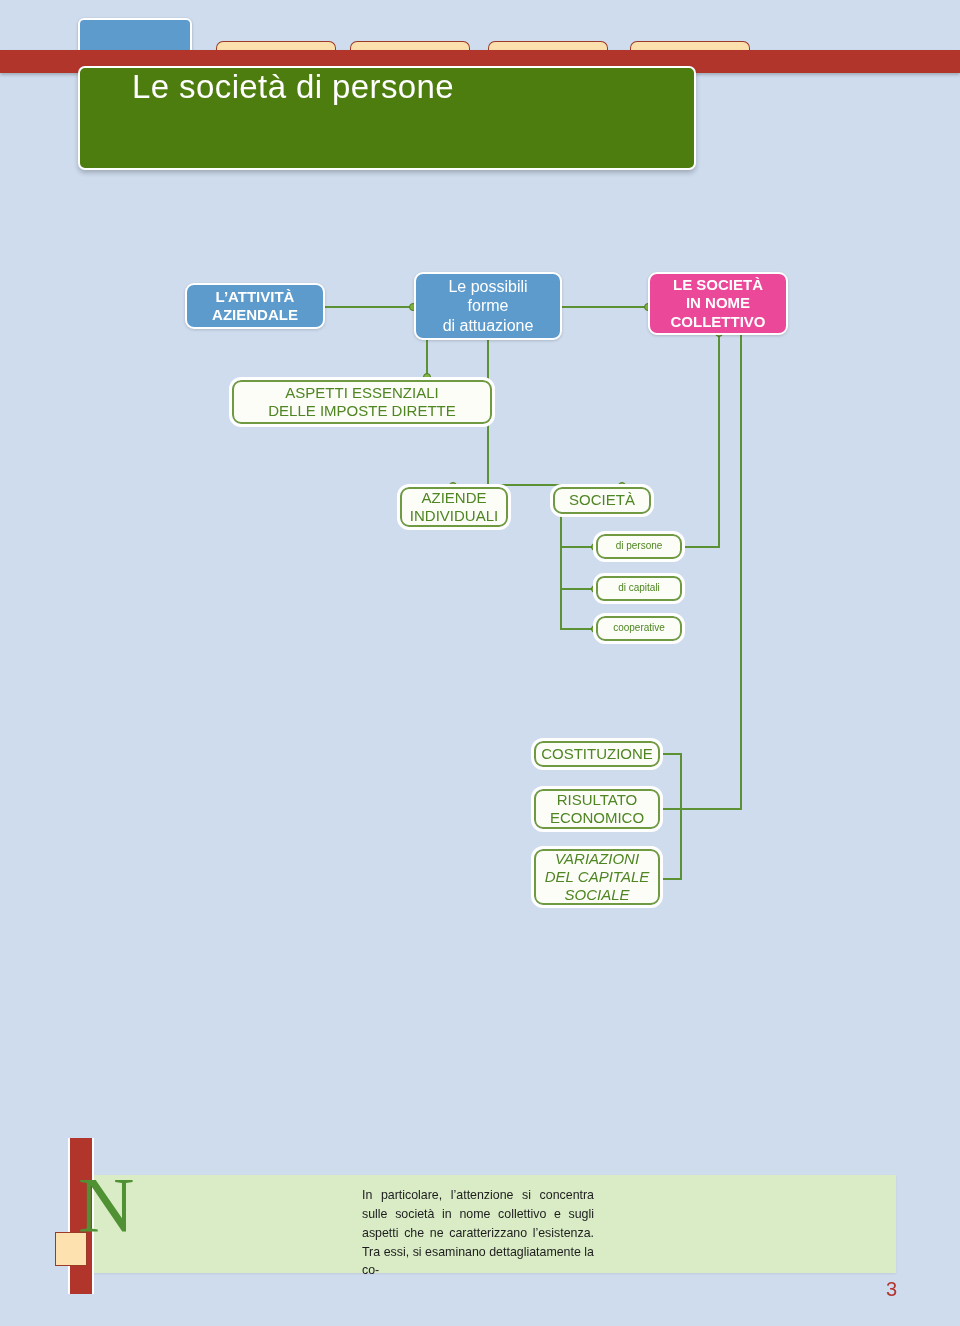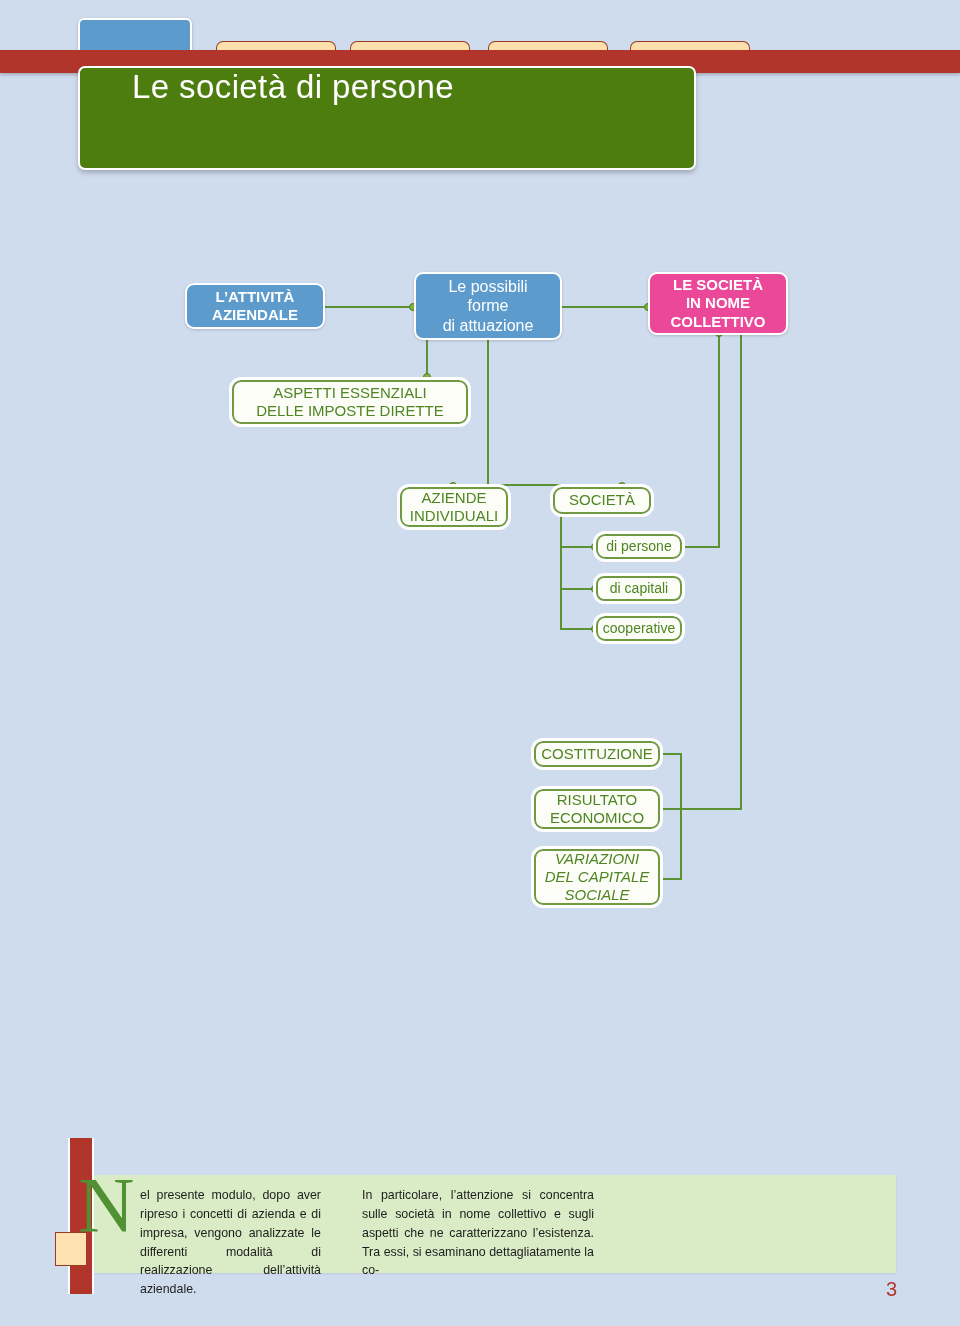--- a/index.html
+++ b/index.html
@@ -66,21 +66,21 @@
   }
   .node.blue.soft{font-weight:normal;font-size:16px;}
   .node.red{
     background:#ec4899;border:2.5px solid #ffffff;color:#ffffff;
     font-weight:bold;font-size:15px;
   }
   .node.green{
     background:#fbfdf6;border:2px solid #6f9a42;color:#4f8523;
     font-size:15px;outline:3px solid #ffffff;
   }
-  .node.green.small{font-size:14px;}
+  .node.green.small{font-size:10px;}
 
   .line{position:absolute;background:#5d9234;}
   .hline{height:2px;}
   .vline{width:2px;}
   .dot{
     position:absolute;width:8px;height:8px;border-radius:50%;
     background:#7fb43f;border:1.5px solid #4f7d26;box-sizing:border-box;
   }
 
   
@@ -186,21 +186,21 @@
 forme
 di attuazione</span>
   </div>
 
   <div class="node red" style="left:648px;top:272px;width:140px;height:63px;">
     <span style="white-space:pre-line">LE SOCIETÀ
 IN NOME
 COLLETTIVO</span>
   </div>
 
-  <div class="node green" style="left:232px;top:380px;width:236px;height:44px;">
+  <div class="node green" style="left:232px;top:380px;width:260px;height:44px;">
     <span style="white-space:pre-line">ASPETTI ESSENZIALI
 DELLE IMPOSTE DIRETTE</span>
   </div>
 
   <div class="node green" style="left:400px;top:487px;width:108px;height:40px;">
     <span style="white-space:pre-line">AZIENDE
 INDIVIDUALI</span>
   </div>
 
   <div class="node green" style="left:553px;top:487px;width:98px;height:27px;">
@@ -232,23 +232,20 @@
     <span style="white-space:pre-line">VARIAZIONI
 DEL CAPITALE
 SOCIALE</span>
   </div>
 
   <div class="intro"></div>
   <div class="spine-red"></div>
   <div class="spine-tan"></div>
   <div class="dropcap">N</div>
 
-  <div class="col col1">
-    <p>el presente modulo, dopo aver ripreso i concetti di azienda e di impresa, vengono analizzate le differenti modalità di realizzazione dell’attività aziendale.</p>
-  </div>
   <div class="col col2">
     <p>In particolare, l’attenzione si concentra sulle società in nome collettivo e sugli aspetti che ne caratterizzano l’esistenza. Tra essi, si esaminano dettagliatamente la co-</p>
   </div>
 
   <div class="bottomfade"></div>
   <div class="pagenum">3</div>
 
 </div>
 
 </body></html>

